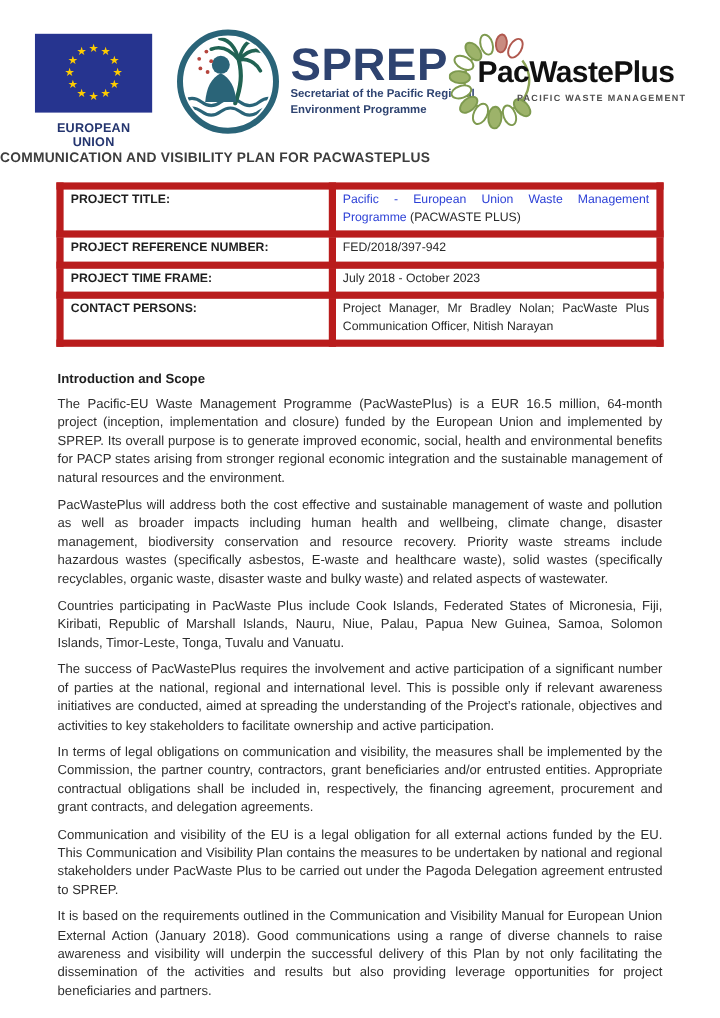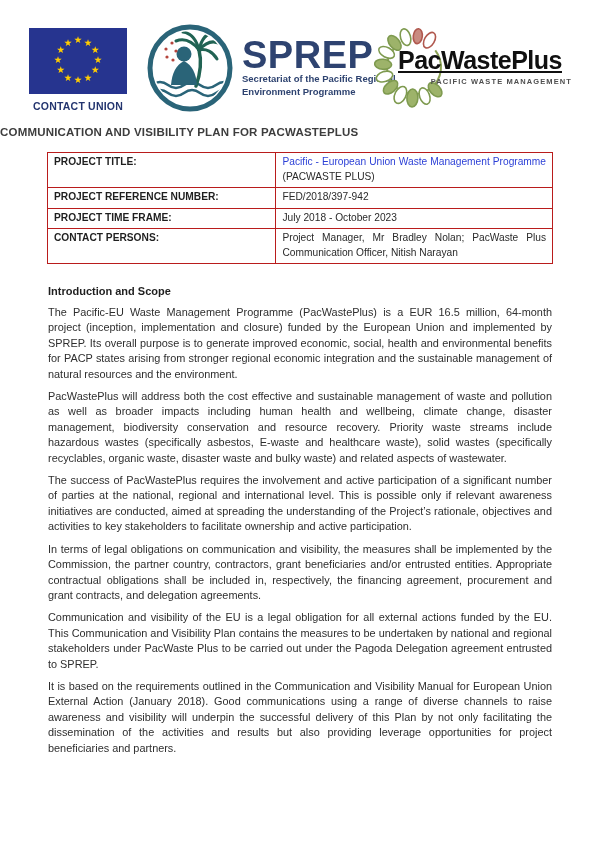--- a/index.html
+++ b/index.html
@@ -11,27 +11,27 @@
   .logos{position:relative;height:118px;}
   .eu-block{position:absolute;left:29px;top:28px;width:98px;text-align:center;}
   .eu-label{margin-top:2px;font-size:10.5px;font-weight:bold;color:var(--eu-blue,#24356f);letter-spacing:.2px;}
   .sprep-block{position:absolute;left:146px;top:24px;display:flex;}
   .sprep-text{margin-left:8px;padding-top:14px;color:var(--sprep-navy,#2e4370);}
   .sprep-name{font-size:38px;font-weight:bold;line-height:34px;letter-spacing:.5px;}
   .sprep-sub{font-size:9.5px;font-weight:bold;line-height:11.5px;margin-top:1px;}
   .sprep-sub:first-of-type{margin-top:4px;}
   .pac-block{position:absolute;left:374px;top:18px;width:204px;height:100px;}
   .pac-ring{position:absolute;left:0;top:0;}
-  .pac-name{position:absolute;left:24px;top:28px;font-size:25px;font-weight:bold;color:#101010;letter-spacing:-.5px;white-space:nowrap;text-decoration:underline;}
+  .pac-name{position:absolute;left:24px;top:28px;font-size:25px;font-weight:bold;color:#101010;letter-spacing:-.5px;white-space:nowrap;}
   .pac-sub{position:absolute;right:6px;top:59px;font-size:7.5px;font-weight:bold;color:#4f4f4f;letter-spacing:1.1px;white-space:nowrap;margin-left:16px;}
   
   .doc-title{margin:8px 0 0;text-align:left;font-size:11.5px;font-weight:bold;color:#3d3d3d;letter-spacing:.2px;}
   
   .info-table{width:506px;margin:14px 47px 0;border-collapse:collapse;table-layout:fixed;font-size:10.2px;line-height:14.5px;}
-  .info-table td{border:1px solid #b91c1c;padding:2px 6px 3px;vertical-align:top;}
+  .info-table td{border:6px solid #b91c1c;padding:2px 6px 3px;vertical-align:top;}
   .col-label{width:45%;font-weight:bold;color:#1f1f1f;}
   .col-value{width:55%;color:#2a2a2a;}
   .val-bold{font-weight:normal;}
   .justify{text-align:justify;margin-top:12px;}
   .link-text{color:var(--link-blue,#2b3fd6);}
   .row-tall td{height:29px;}
   
   .body-section{margin:21px 48px 0;}
   .body-heading{margin:0 0 8px;font-size:11px;font-weight:bold;color:#1f1f1f;}
   .body-section p{margin:0 0 7px;font-size:10.9px;line-height:15.4px;text-align:justify;color:#2e2e2e;}
@@ -54,21 +54,21 @@
           <text x="66.3" y="45.3">★</text>
             <text x="59" y="52.6">★</text>
           <text x="49" y="55.3">★</text>
             <text x="39" y="52.6">★</text>
           <text x="31.7" y="45.3">★</text>
             <text x="29" y="35.3">★</text>
           <text x="31.7" y="25.3">★</text>
             <text x="39" y="18">★</text>
         </g>
       </svg>
-      <div class="eu-label">CONTACT UNION</div>
+      <div class="eu-label">EUROPEAN UNION</div>
     </div>
 
     <div class="sprep-block">
       <svg width="88" height="88" viewBox="0 0 88 88">
         <defs>
             <clipPath id="sprepClip">
               <ellipse cx="44" cy="44" rx="36" ry="37"></ellipse>
             </clipPath>
           </defs>
         <ellipse cx="44" cy="44" rx="40" ry="41" fill="#ffffff" stroke="#2a6478" stroke-width="5"></ellipse>
@@ -144,19 +144,20 @@
         <td class="col-label">CONTACT PERSONS:</td>
         <td class="col-value justify">Project Manager, Mr Bradley Nolan; PacWaste Plus Communication Officer, Nitish Narayan</td>
       </tr>
     </tbody>
   </table>
 
   <section class="body-section">
     <h2 class="body-heading">Introduction and Scope</h2>
     <p>The Pacific-EU Waste Management Programme (PacWastePlus) is a EUR 16.5 million, 64-month project (inception, implementation and closure) funded by the European Union and implemented by SPREP. Its overall purpose is to generate improved economic, social, health and environmental benefits for PACP states arising from stronger regional economic integration and the sustainable management of natural resources and the environment.</p>
     <p>PacWastePlus will address both the cost effective and sustainable management of waste and pollution as well as broader impacts including human health and wellbeing, climate change, disaster management, biodiversity conservation and resource recovery. Priority waste streams include hazardous wastes (specifically asbestos, E-waste and healthcare waste), solid wastes (specifically recyclables, organic waste, disaster waste and bulky waste) and related aspects of wastewater.</p>
+    <p>Countries participating in PacWaste Plus include Cook Islands, Federated States of Micronesia, Fiji, Kiribati, Republic of Marshall Islands, Nauru, Niue, Palau, Papua New Guinea, Samoa, Solomon Islands, Timor-Leste, Tonga, Tuvalu and Vanuatu.</p>
     <p>The success of PacWastePlus requires the involvement and active participation of a significant number of parties at the national, regional and international level. This is possible only if relevant awareness initiatives are conducted, aimed at spreading the understanding of the Project’s rationale, objectives and activities to key stakeholders to facilitate ownership and active participation.</p>
     <p>In terms of legal obligations on communication and visibility, the measures shall be implemented by the Commission, the partner country, contractors, grant beneficiaries and/or entrusted entities. Appropriate contractual obligations shall be included in, respectively, the financing agreement, procurement and grant contracts, and delegation agreements.</p>
     <p>Communication and visibility of the EU is a legal obligation for all external actions funded by the EU.  This Communication and Visibility Plan contains the measures to be undertaken by national and regional stakeholders under PacWaste Plus to be carried out under the Pagoda Delegation agreement entrusted to SPREP.</p>
     <p>It is based on the requirements outlined in the Communication and Visibility Manual for European Union External Action (January 2018). Good communications using a range of diverse channels to raise awareness and visibility will underpin the successful delivery of this Plan by not only facilitating the dissemination of the activities and results but also providing leverage opportunities for project beneficiaries and partners.</p>
   </section>
 
 </div>
 
 </body></html>

